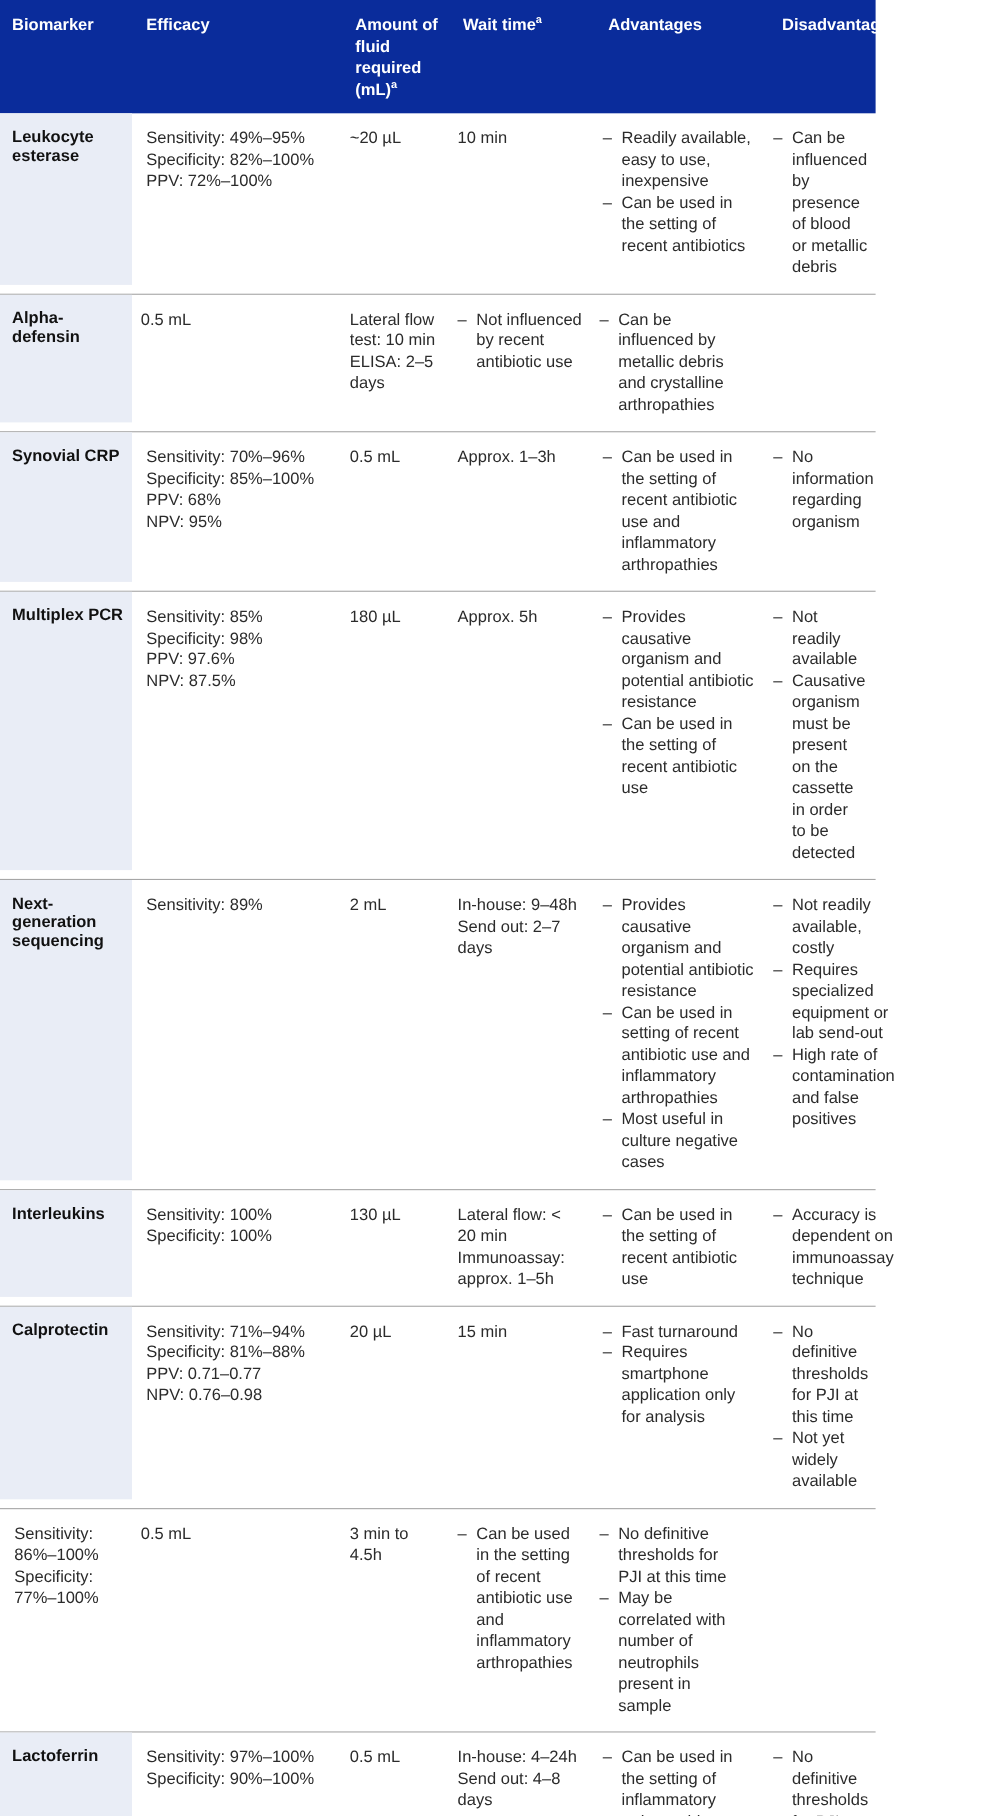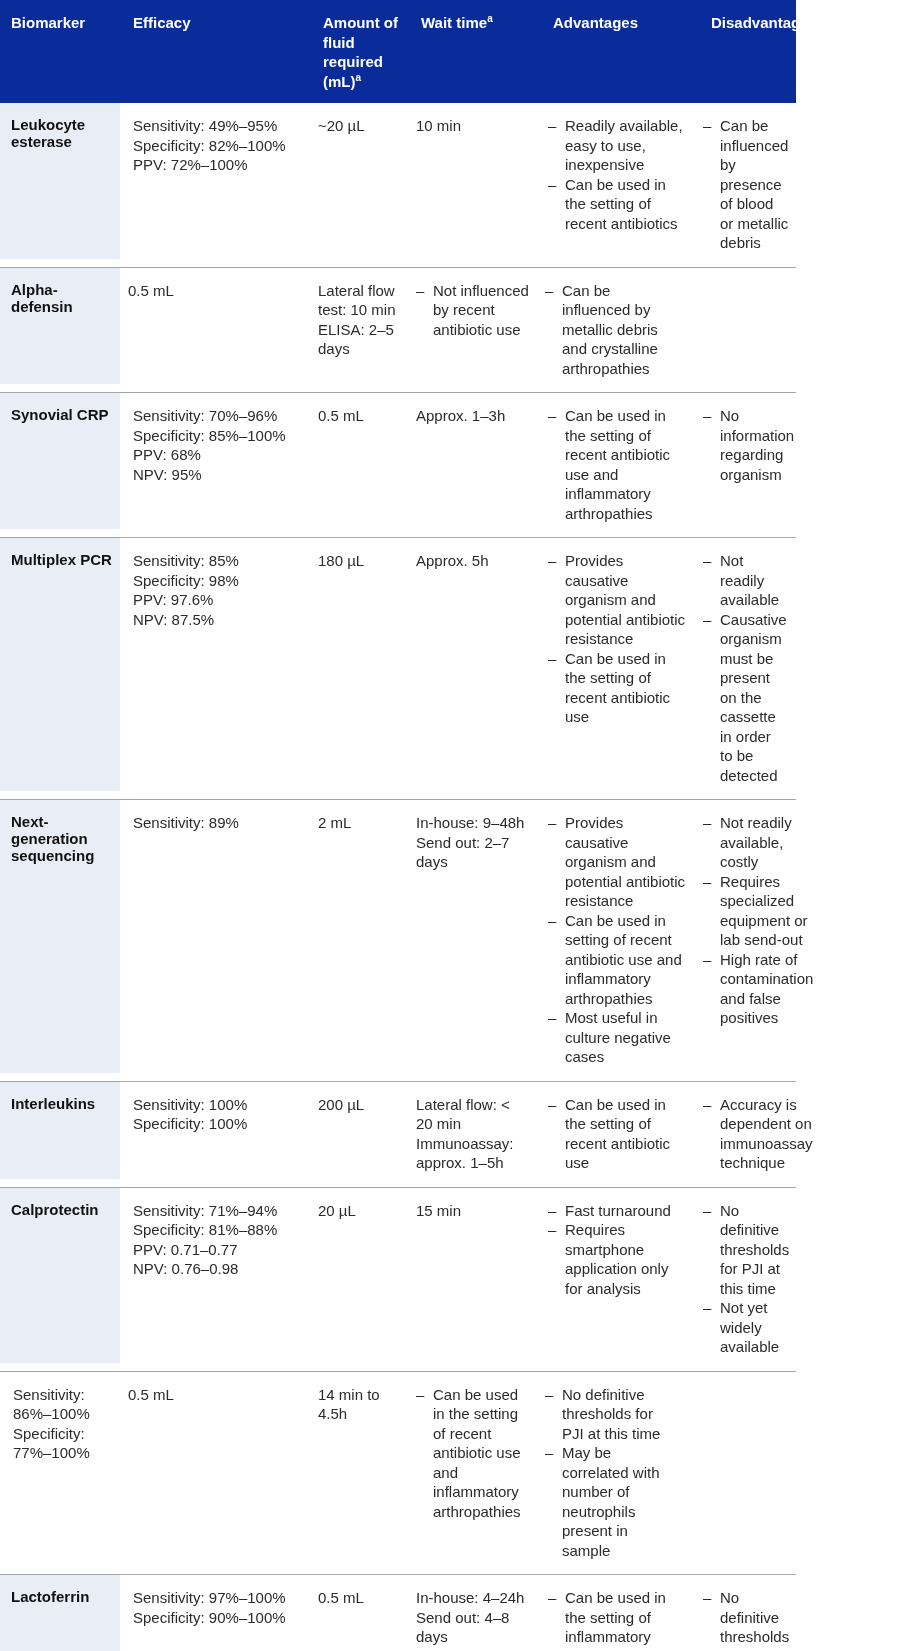--- a/index.html
+++ b/index.html
@@ -210,21 +210,21 @@
         </div>
       </div>
       <div class="grid-row trow">
         <div class="cell cell-bio">
           <div class="bio-inner">Interleukins</div>
         </div>
         <div class="cell cell-eff">
           <span class="line">Sensitivity: 100%</span>
           <span class="line">Specificity: 100%</span>
         </div>
-        <div class="cell cell-amount">200 µL</div>
+        <div class="cell cell-amount">130 µL</div>
         <div class="cell cell-wait">
           <span class="line">Lateral flow: &lt; 20 min</span>
           <span class="line">Immunoassay: approx. 1–5h</span>
         </div>
         <div class="cell cell-adv">
           <ul class="bullets">
             <li>Can be used in the setting of recent antibiotic use</li>
           </ul>
         </div>
         <div class="cell cell-dis">
@@ -260,21 +260,21 @@
           </ul>
         </div>
       </div>
       <div class="grid-row trow">
         <div class="cell cell-eff">
           <span class="line">Sensitivity: 86%–100%</span>
           <span class="line">Specificity: 77%–100%</span>
         </div>
         <div class="cell cell-amount">0.5 mL</div>
         <div class="cell cell-wait">
-          <span class="line">14 min to 4.5h</span>
+          <span class="line">3 min to 4.5h</span>
         </div>
         <div class="cell cell-adv">
           <ul class="bullets">
             <li>Can be used in the setting of recent antibiotic use and inflammatory arthropathies</li>
           </ul>
         </div>
         <div class="cell cell-dis">
           <ul class="bullets">
             <li>No definitive thresholds for PJI at this time</li>
             <li>May be correlated with number of neutrophils present in sample</li>

